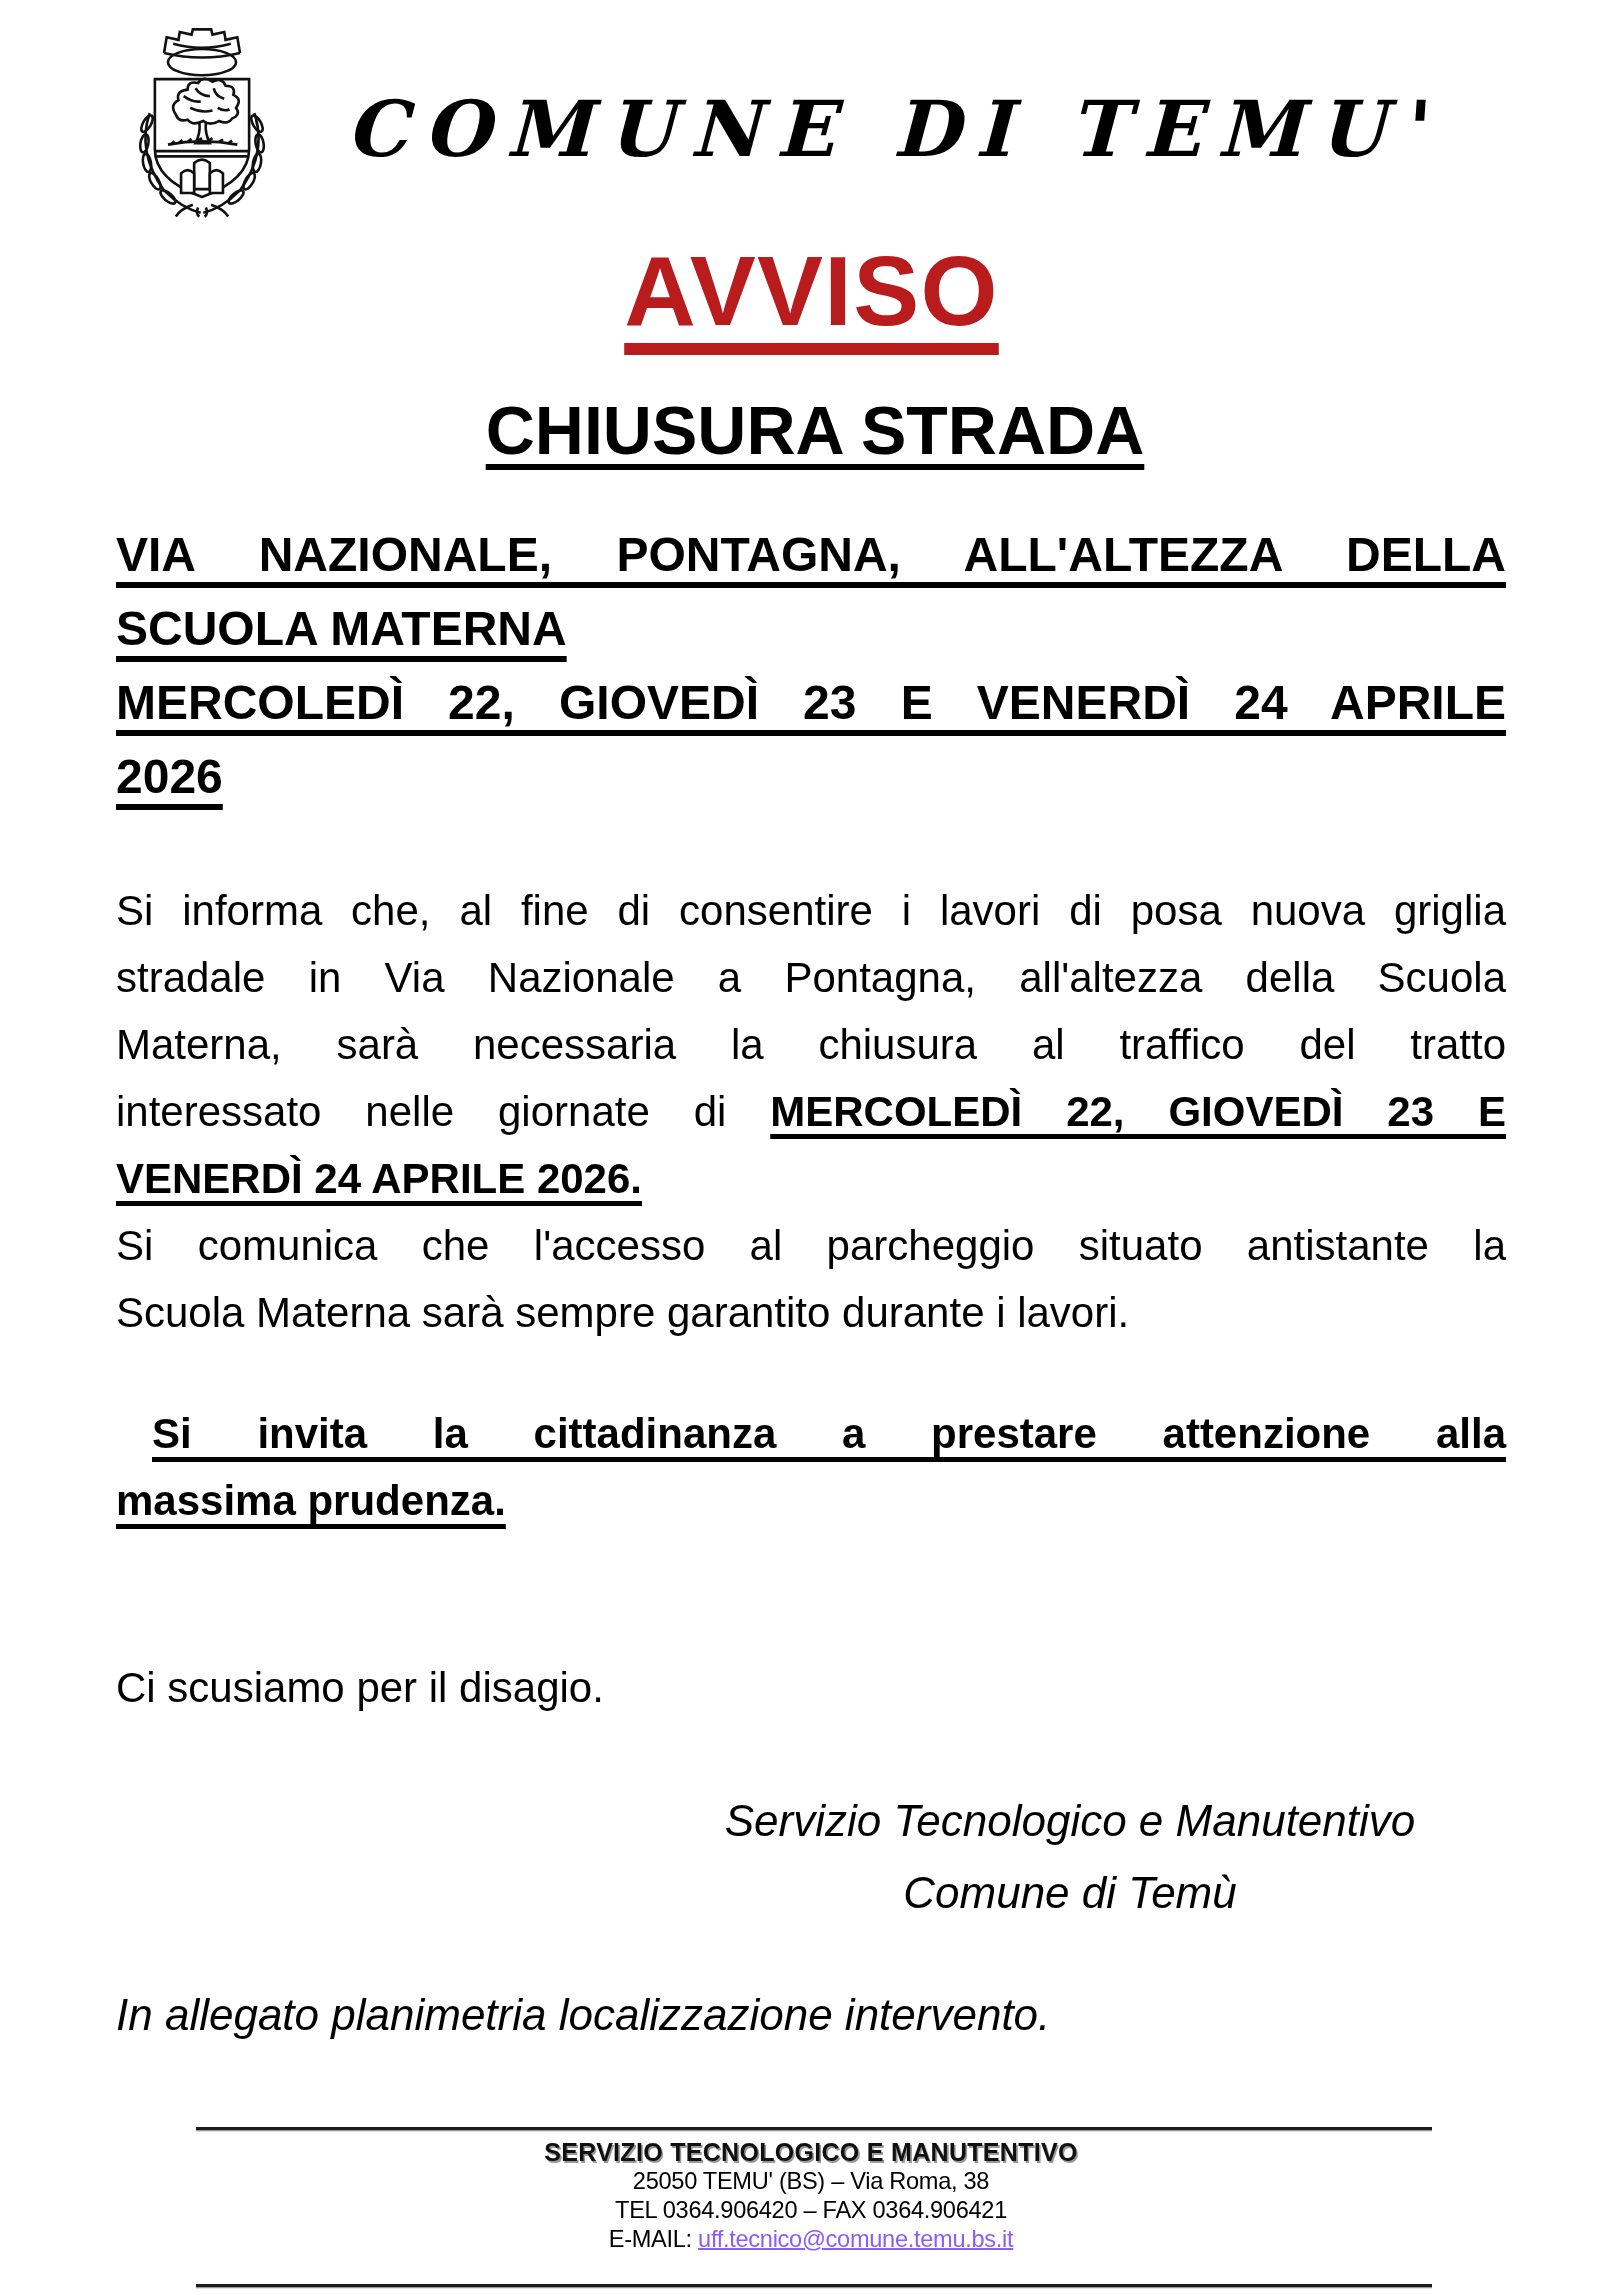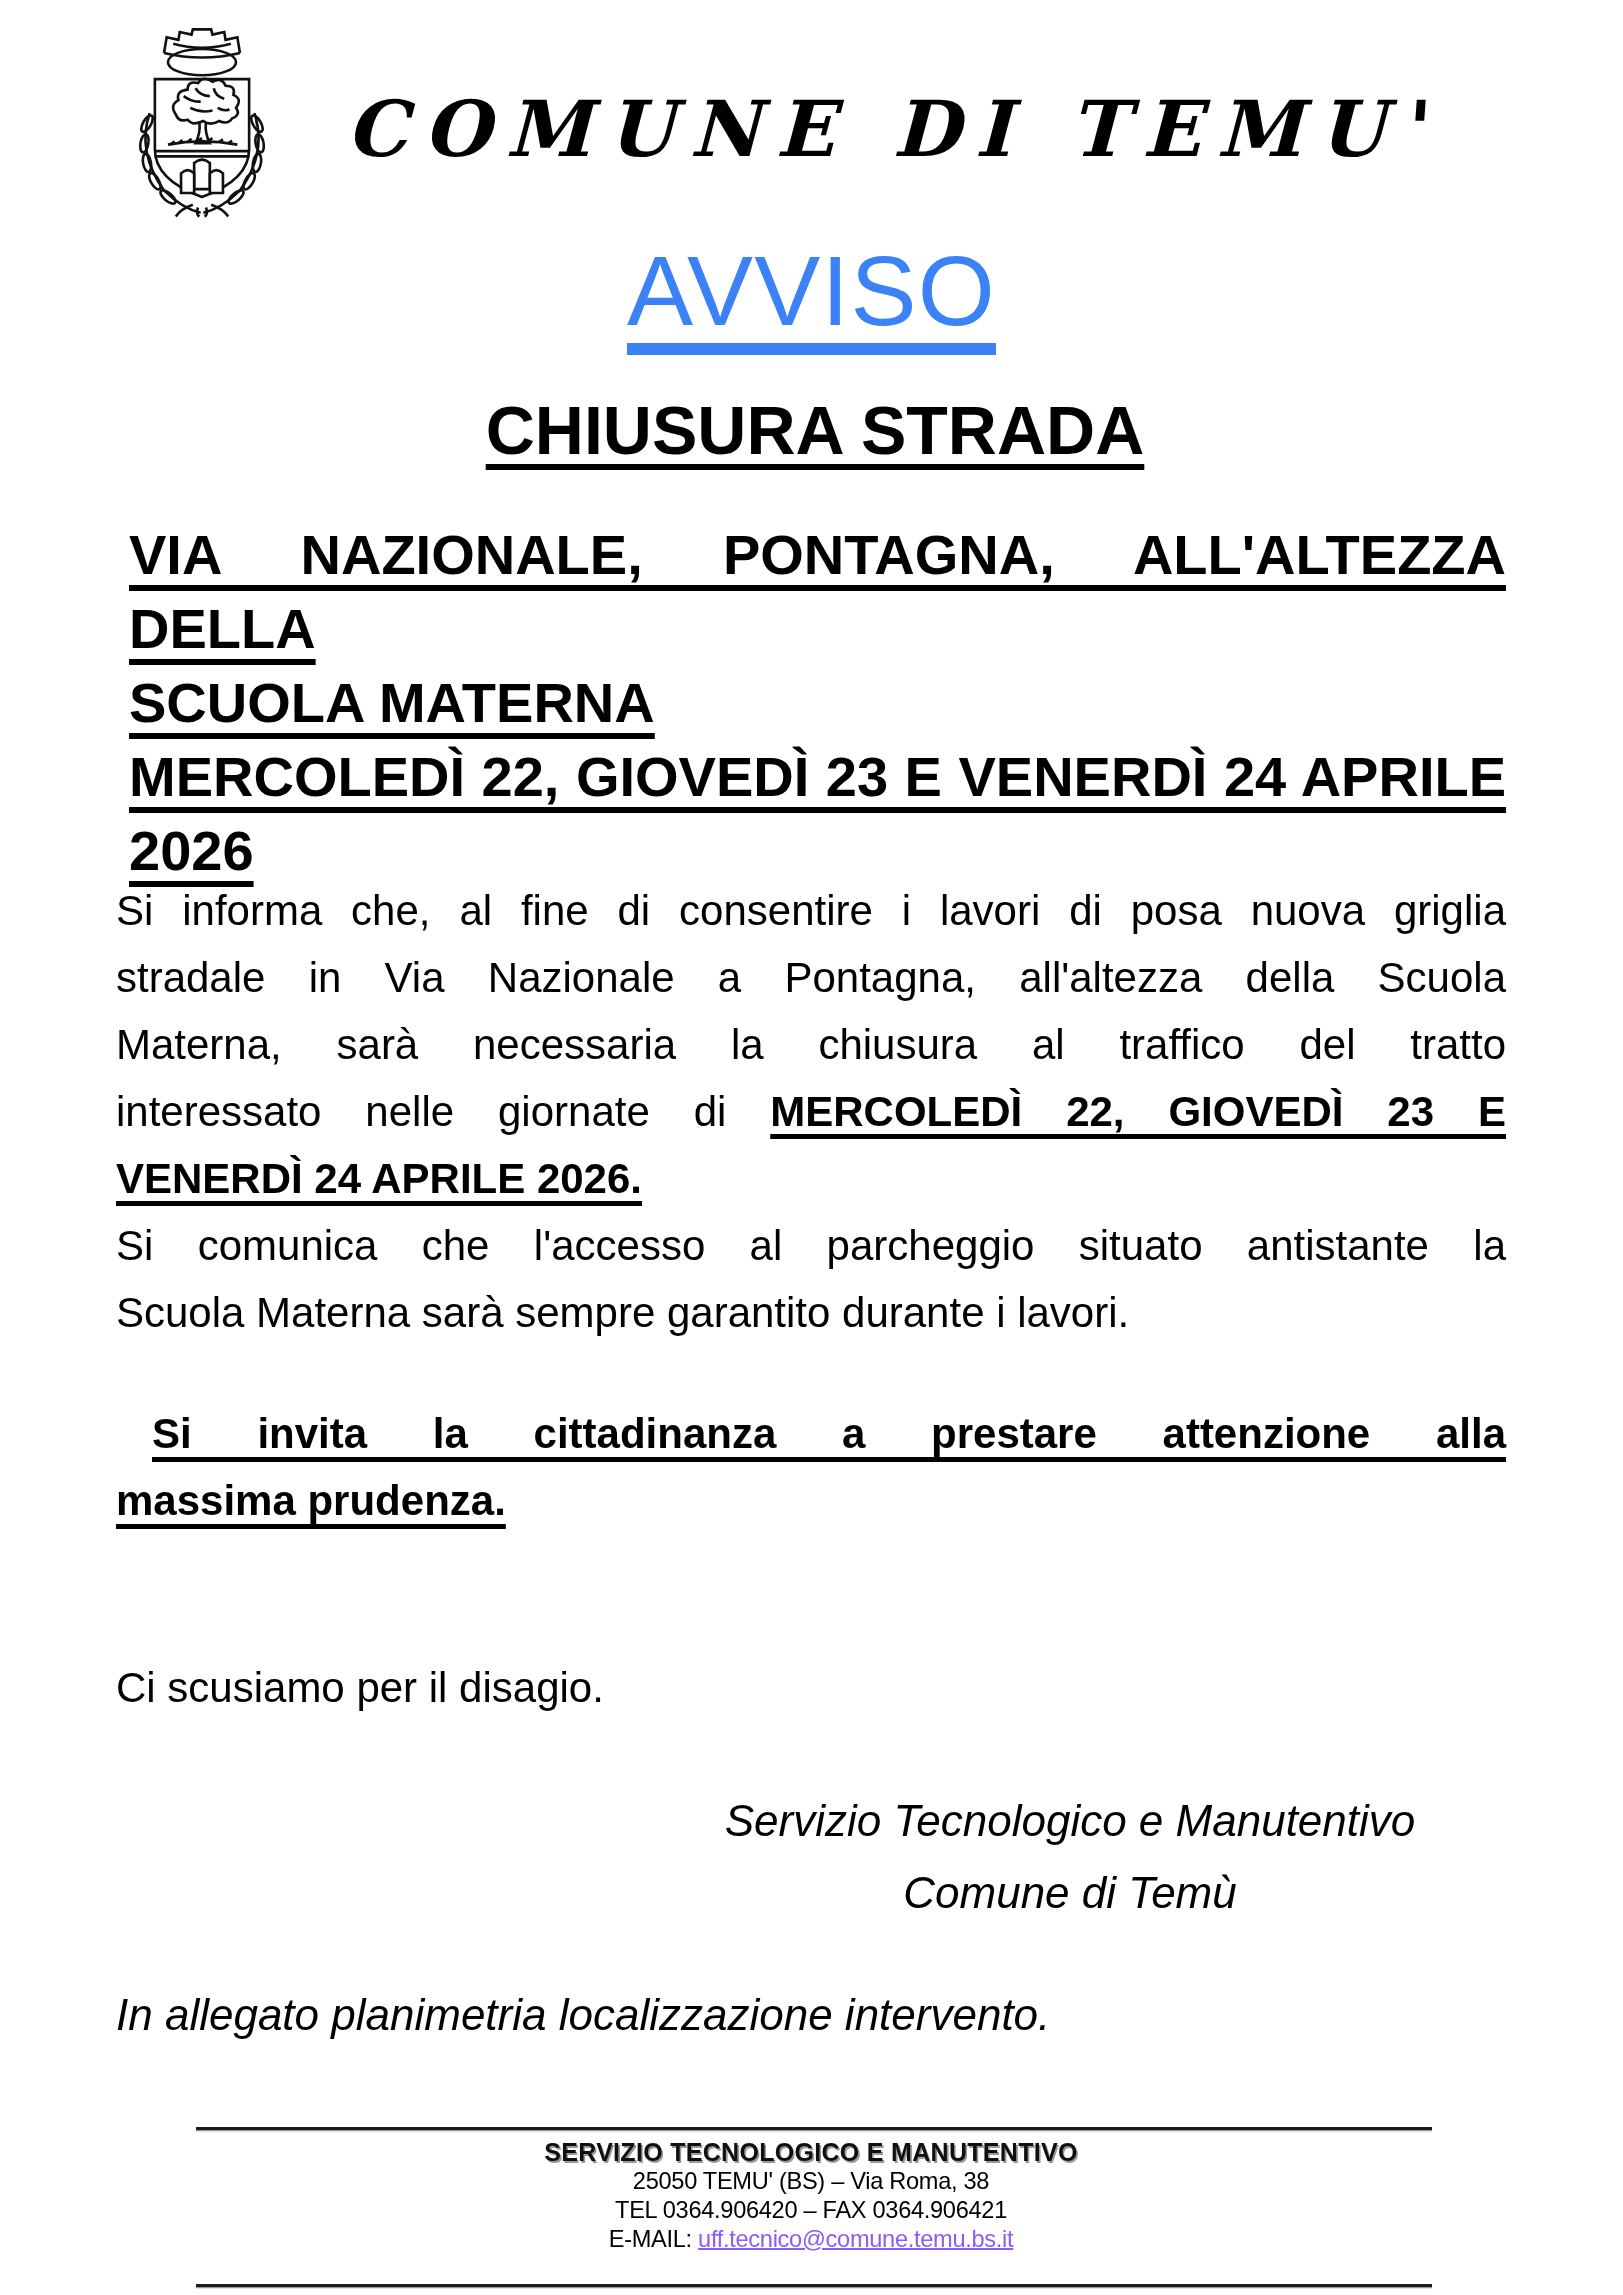--- a/index.html
+++ b/index.html
@@ -23,45 +23,44 @@
     font-style: italic; font-weight: bold;
     font-size: 77px; letter-spacing: 15.7px;
     white-space: nowrap;
     transform: skewX(-4deg);
   }
 
   
   .avviso-wrap { left: 0; top: 234px; width: 1623px; text-align: center; }
   .avviso {
     display: inline-block;
-    color: #3b82f6;
-    font-weight: normal; font-size: 99px;
+    color: #b91c1c;
+    font-weight: bold; font-size: 99px;
     letter-spacing: 1.3px;
     text-decoration-line: underline;
     text-decoration-thickness: 11.8px;
     text-underline-offset: 18.3px;
   }
   .chiusura-wrap { left: 0; top: 391px; width: 1623px; text-align: center; padding-left: 7px; }
   .chiusura {
     display: inline-block;
     font-weight: bold; font-size: 68px;
     text-decoration-line: underline;
     text-decoration-thickness: 5.9px;
     text-underline-offset: 9.8px;
   }
 
   
   .heading-block { left: 116px; top: 518px; width: 1390px; }
   .hline {
-    font-weight: bold; font-size: 56px; line-height: 74px;
+    font-weight: bold; font-size: 48px; line-height: 74px;
     text-decoration-line: underline;
     text-decoration-thickness: 5.9px;
     text-underline-offset: 10.5px;
     white-space: nowrap;
-    margin-left: 13px;
   }
   .just { text-align: justify; text-align-last: justify; white-space: normal; }
 
   
   .para1 { left: 116px; top: 877px; width: 1390px; }
   .para2 { left: 116px; top: 1400px; width: 1390px; }
   .bline { font-size: 42px; line-height: 67px; white-space: nowrap; }
   .bline.just { white-space: normal; }
   .bu {
     font-weight: bold;

